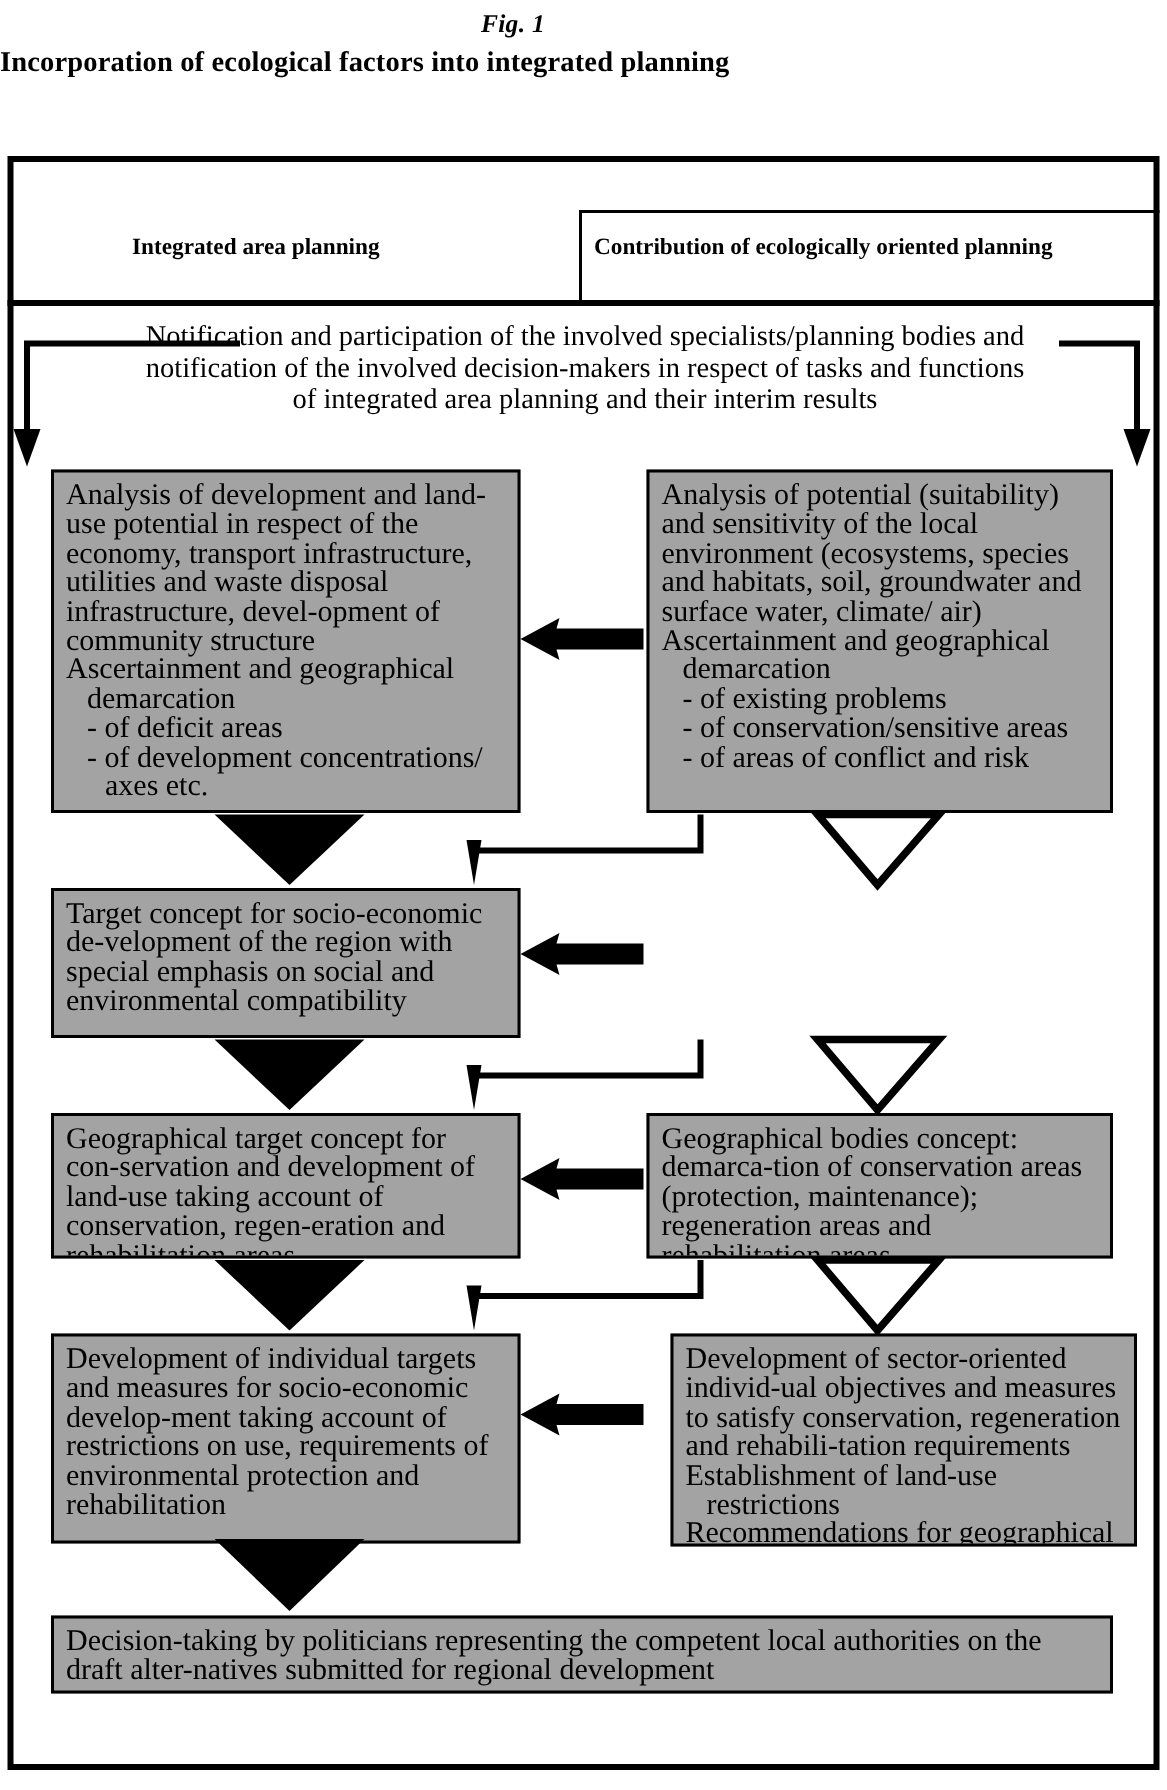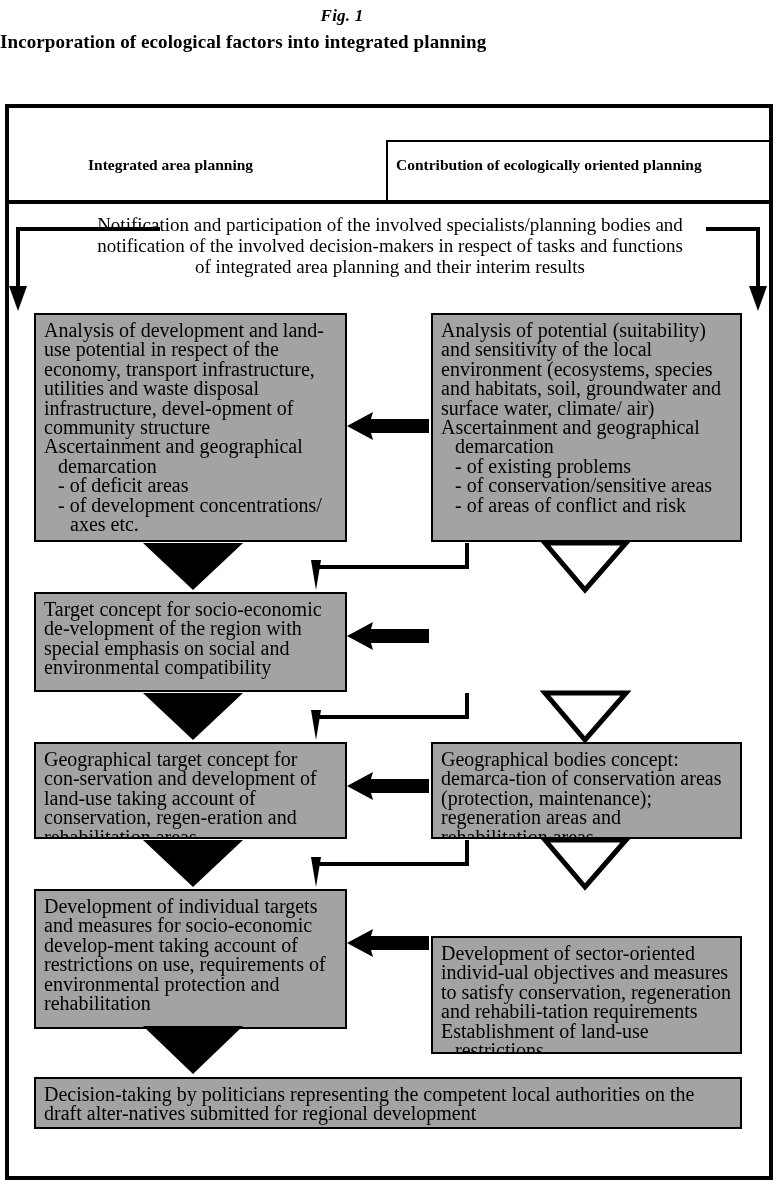--- a/index.html
+++ b/index.html
@@ -121,21 +121,21 @@
 
   
   .lx  { left: 34px;  width: 313px; }
   
   .rx  { left: 431px; width: 311px; }
 
   .r1 { top: 313px; height: 229px; }
   .r2 { top: 592px; height: 100px; }
   .r3 { top: 742px; height: 97px; }
   .r4 { top: 889px; height: 140px; }
-  .r4r{ top: 936px; height: 118px; }
+  .r4r{ top: 889px; height: 142px; margin-left: 16px; }
   .final {
     left: 34px; top: 1077px;
     width: 708px; height: 52px;
   }
 
   
   .wires {
     position: absolute;
     left: 0; top: 0;
     width: 778px; height: 1193px;

